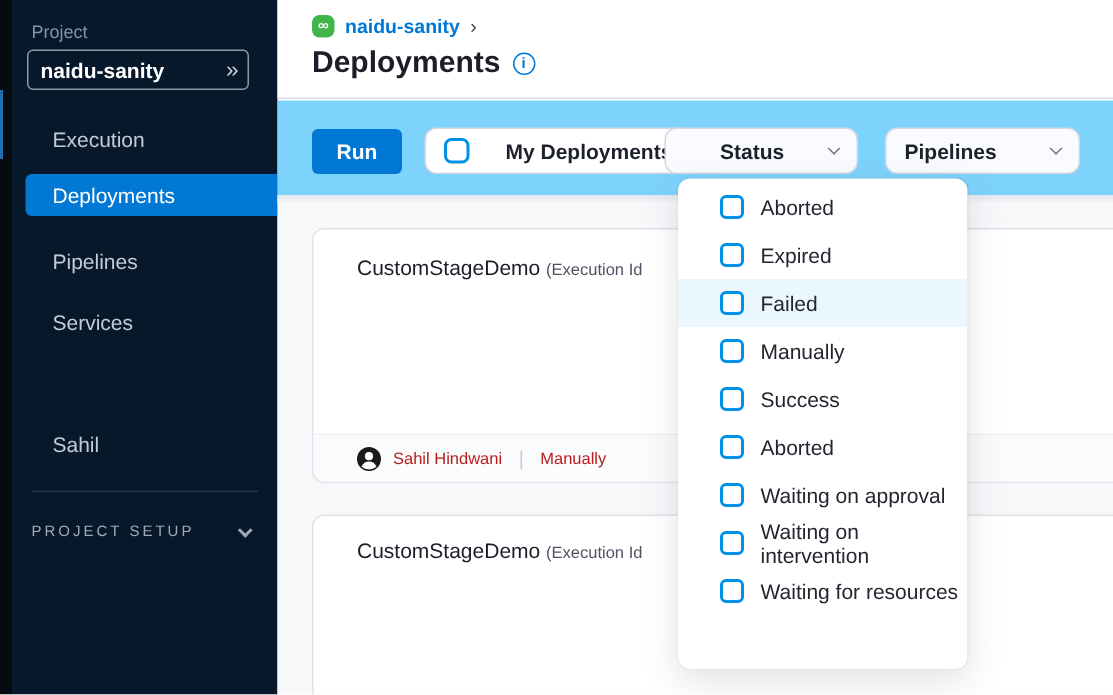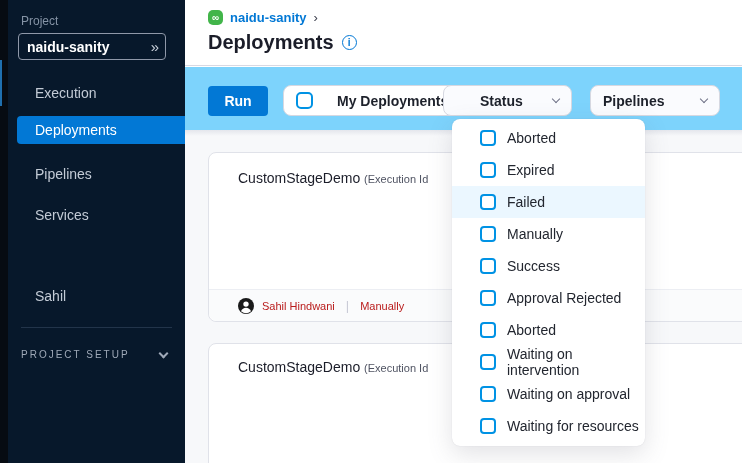--- a/index.html
+++ b/index.html
@@ -185,31 +185,27 @@
   <div class="menu-item">
     <span class="checkbox"></span>
     <span>Manually</span>
   </div>
   <div class="menu-item">
     <span class="checkbox"></span>
     <span>Success</span>
   </div>
   <div class="menu-item">
     <span class="checkbox"></span>
-    <span>Approval Rejected</span>
-  </div>
-  <div class="menu-item">
-    <span class="checkbox"></span>
     <span>Aborted</span>
   </div>
   <div class="menu-item">
     <span class="checkbox"></span>
+    <span>Waiting on approval</span>
+  </div>
+  <div class="menu-item">
+    <span class="checkbox"></span>
     <span>Waiting on intervention</span>
   </div>
   <div class="menu-item">
     <span class="checkbox"></span>
-    <span>Waiting on approval</span>
-  </div>
-  <div class="menu-item">
-    <span class="checkbox"></span>
     <span>Waiting for resources</span>
   </div>
 </div>
 
 </body></html>

